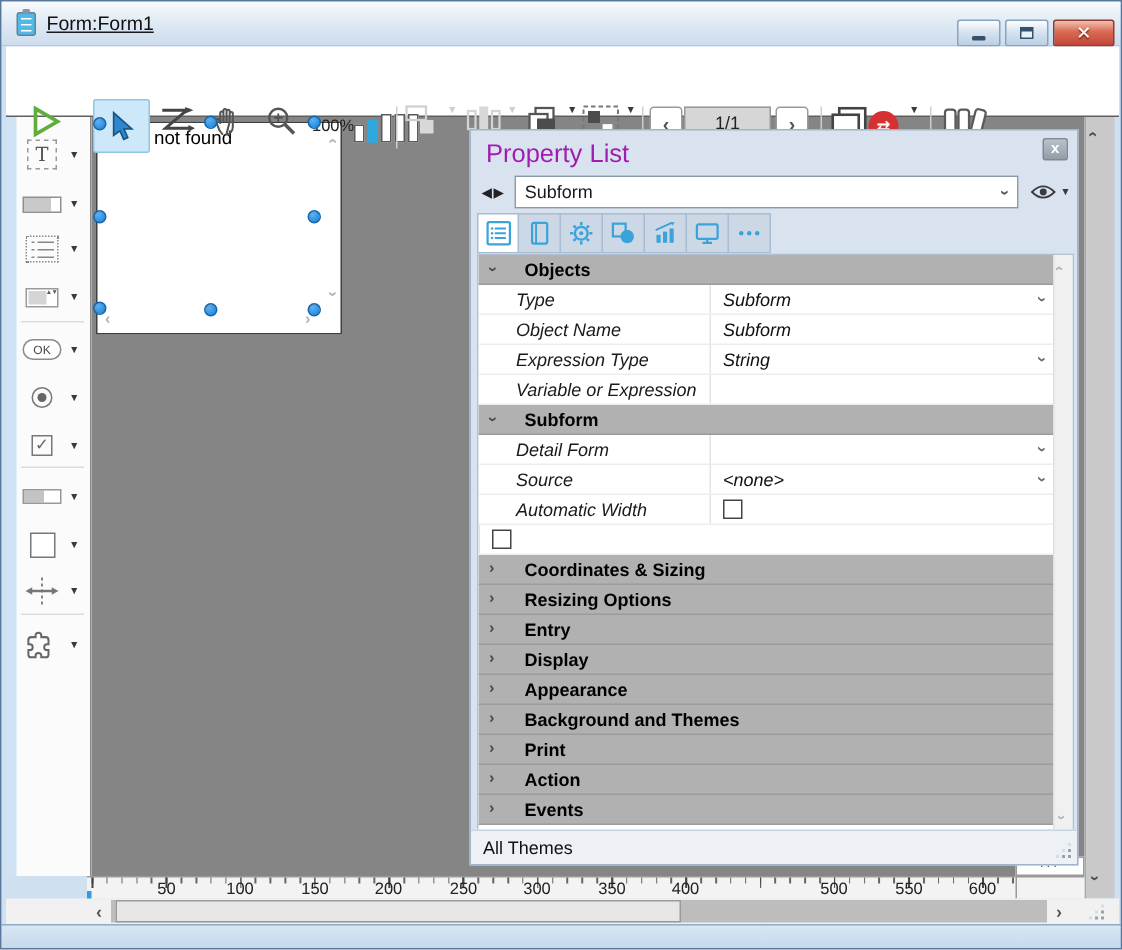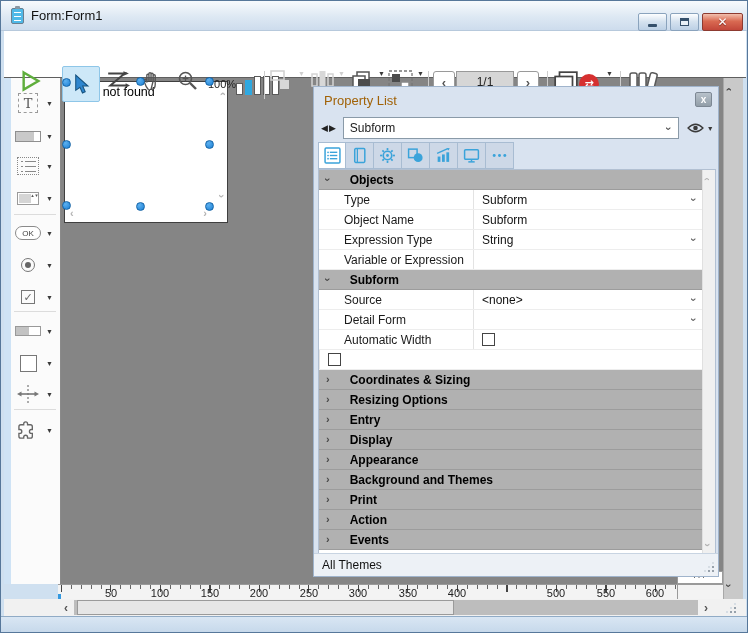--- a/index.html
+++ b/index.html
@@ -7,21 +7,21 @@
   #window{
     position:relative;width:748px;height:633px;
     font-family:"Liberation Sans","DejaVu Sans",sans-serif;
     font-size:12px;color:#1a1a1a;
     border:1px solid #56779a;background:#cfe0f0;
     overflow:hidden;
   }
   
   #titlebar{position:absolute;left:0;top:0;width:748px;height:30px;
     background:linear-gradient(#f7fafd,#dde8f3 55%,#cddced);
-    border-bottom:1px solid #b7c9dc;display:flex;align-items:center;padding-left:10px;}
+    border-bottom:1px solid #b7c9dc;display:flex;align-items:center;padding-left:10px;text-decoration:underline;}
   #title-icon{width:13px;height:16px;background:#4fb9e8;border:1px solid #6a7f90;border-radius:2px;position:relative;margin-right:7px;}
   #title-icon:before{content:"";position:absolute;left:2px;top:3px;width:7px;height:1px;background:#fff;box-shadow:0 4px 0 #fff,0 8px 0 #fff;}
   #title-icon:after{content:"";position:absolute;left:3px;top:-3px;width:5px;height:3px;background:#8a97a2;border-radius:1px;}
   #window-title{font-size:13px;color:#111;}
   .cap-btn{position:absolute;top:12px;height:18px;border:1px solid #8aa3bd;border-radius:2px;
     background:linear-gradient(#fdfeff,#d5e2ef 48%,#bcd0e5);display:flex;align-items:center;justify-content:center;cursor:default;}
   #btn-min{left:637px;width:29px;}
   #btn-max{left:669px;width:29px;}
   #btn-close{left:701px;width:41px;border-color:#8d3a30;background:linear-gradient(#f2c0ae,#d96a52 45%,#c2473a);}
   #btn-min span{display:block;width:9px;height:3px;background:#35506b;margin-top:7px;border-radius:1px;}
@@ -94,39 +94,39 @@
   #hscroll{position:absolute;left:3px;top:598px;width:742px;height:17px;background:#f1f1f1;z-index:2;}
   #hs-left{position:absolute;left:54px;top:1px;width:16px;height:15px;color:#555;font-size:12px;font-weight:bold;display:flex;align-items:center;justify-content:center;}
   #hs-track{position:absolute;left:70px;top:1px;width:624px;height:15px;background:#bdbdbd;}
   #hs-thumb{position:absolute;left:3px;top:0;width:377px;height:15px;background:#e6e6e6;border:1px solid #9a9a9a;}
   #hs-right{position:absolute;left:694px;top:1px;width:16px;height:15px;color:#555;font-size:12px;font-weight:bold;display:flex;align-items:center;justify-content:center;}
   .gripdots{position:absolute;width:10px;height:10px;}
   .gripdots:after{content:"";position:absolute;right:0;bottom:0;width:2px;height:2px;background:#97a1ab;
     box-shadow:-4px 0 #97a1ab,0 -4px #97a1ab,-4px -4px #d6dde4,-8px 0 #d6dde4,0 -8px #d6dde4;}
   
   #proppanel{position:absolute;left:312px;top:85px;width:406px;height:491px;background:#d9e3f0;border:1px solid #a0b4cc;z-index:4;}
-  #pp-title{position:absolute;left:10px;top:6px;font-size:13px;color:#a16207;}
+  #pp-title{position:absolute;left:10px;top:6px;font-size:17px;color:#a21caf;}
   #pp-close{position:absolute;right:6px;top:5px;width:17px;height:15px;border-radius:2px;
     background:linear-gradient(#b8c2cb,#929ea8);border:1px solid #7d8894;color:#fff;font-size:10px;font-weight:bold;
     display:flex;align-items:center;justify-content:center;line-height:1;}
   #pp-comborow{position:absolute;left:0;top:27px;width:100%;height:28px;display:flex;align-items:center;}
   #pp-nav{margin-left:7px;font-size:9px;color:#222;letter-spacing:1px;}
   #pp-combo{margin-left:6px;width:336px;height:22px;background:#fff;border:1px solid #8a9aa8;position:relative;display:flex;align-items:center;padding-left:6px;font-size:12px;}
   #pp-combo .vchev{position:absolute;right:7px;}
   #pp-eye{margin-left:8px;display:flex;align-items:center;gap:3px;}
   #pp-tabs{position:absolute;left:4px;top:55px;height:27px;display:flex;}
   .pp-tab{width:28px;height:27px;border:1px solid #a8bcd2;border-left:none;background:#cdd8e7;display:flex;align-items:center;justify-content:center;}
   .pp-tab:first-child{border-left:1px solid #a8bcd2;background:#fff;}
   #pp-grid{position:absolute;left:4px;top:82px;width:398px;height:386px;background:#fff;border:1px solid #b2c0d2;overflow:hidden;}
   #pp-rows{position:absolute;left:0;top:0;width:385px;}
   .phead{height:20px;background:#b1b1b1;border-bottom:1px solid #9c9c9c;display:flex;align-items:center;padding-left:7px;gap:20px;}
   .phead .hlabel{font-weight:bold;color:#000;}
   .chev{display:inline-block;font-size:11px;line-height:1;color:#4a4a4a;font-weight:bold;}
   .rot90{transform:rotate(90deg);} .rot-90{transform:rotate(-90deg);}
-  .prow{height:20px;background:#fff;border-bottom:1px solid #ededed;display:flex;}
+  .prow{height:20px;background:#fff;border-bottom:1px solid #ededed;display:flex;font-style:italic;}
   .plabel{width:154px;padding-left:25px;display:flex;align-items:center;color:#1a1a1a;}
   .pvalue{flex:1;position:relative;display:flex;align-items:center;padding-left:8px;border-left:1px solid #e3e3e3;color:#111;}
   .pvalue .vchev{position:absolute;right:8px;color:#666;}
   .vchev{display:inline-block;transform:rotate(90deg);font-size:11px;font-weight:bold;color:#555;line-height:1;}
   .pcheck{width:13px;height:13px;border:1px solid #444;background:#fff;}
   #pp-gridscroll{position:absolute;right:0;top:0;width:13px;height:100%;background:#f0f0f0;border-left:1px solid #e0e0e0;}
   #pp-gridscroll .scroll-arrow{color:#b0b0b0;font-size:10px;}
   #pp-status{position:absolute;left:0;bottom:0;width:100%;height:23px;background:#edf1f6;border-top:1px solid #c8d4e2;display:flex;align-items:center;padding-left:8px;color:#111;}
   svg{display:block;}
 </style>
@@ -519,30 +519,30 @@
           <div class="pvalue">
               <span></span>
             </div>
         </div>
 
         <div class="phead">
           <span class="chev rot90">›</span>
           <span class="hlabel">Subform</span>
         </div>
         <div class="prow">
+          <div class="plabel">Detail Form</div>
+          <div class="pvalue">
+              <span></span>
+              <span class="vchev">›</span>
+            </div>
+        </div>
+        <div class="prow">
           <div class="plabel">Source</div>
           <div class="pvalue">
               <span>&lt;none&gt;</span>
-              <span class="vchev">›</span>
-            </div>
-        </div>
-        <div class="prow">
-          <div class="plabel">Detail Form</div>
-          <div class="pvalue">
-              <span></span>
               <span class="vchev">›</span>
             </div>
         </div>
         <div class="prow">
           <div class="plabel">Automatic Width</div>
           <div class="pvalue">
               <span class="pcheck"></span>
             </div>
         </div>
         <div class="prow">

